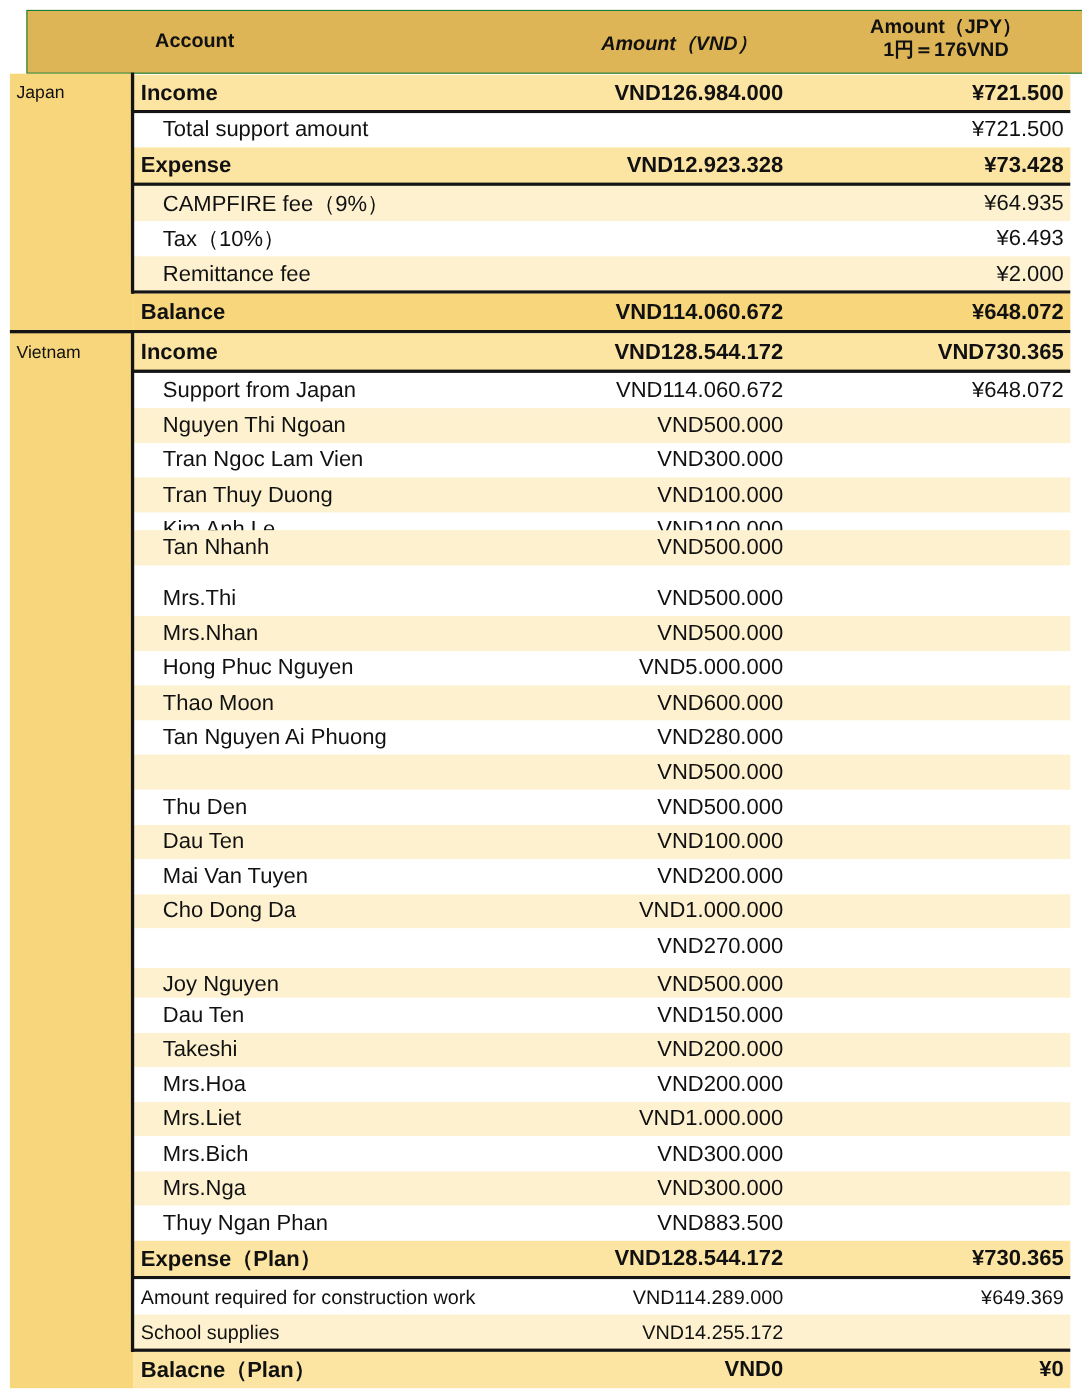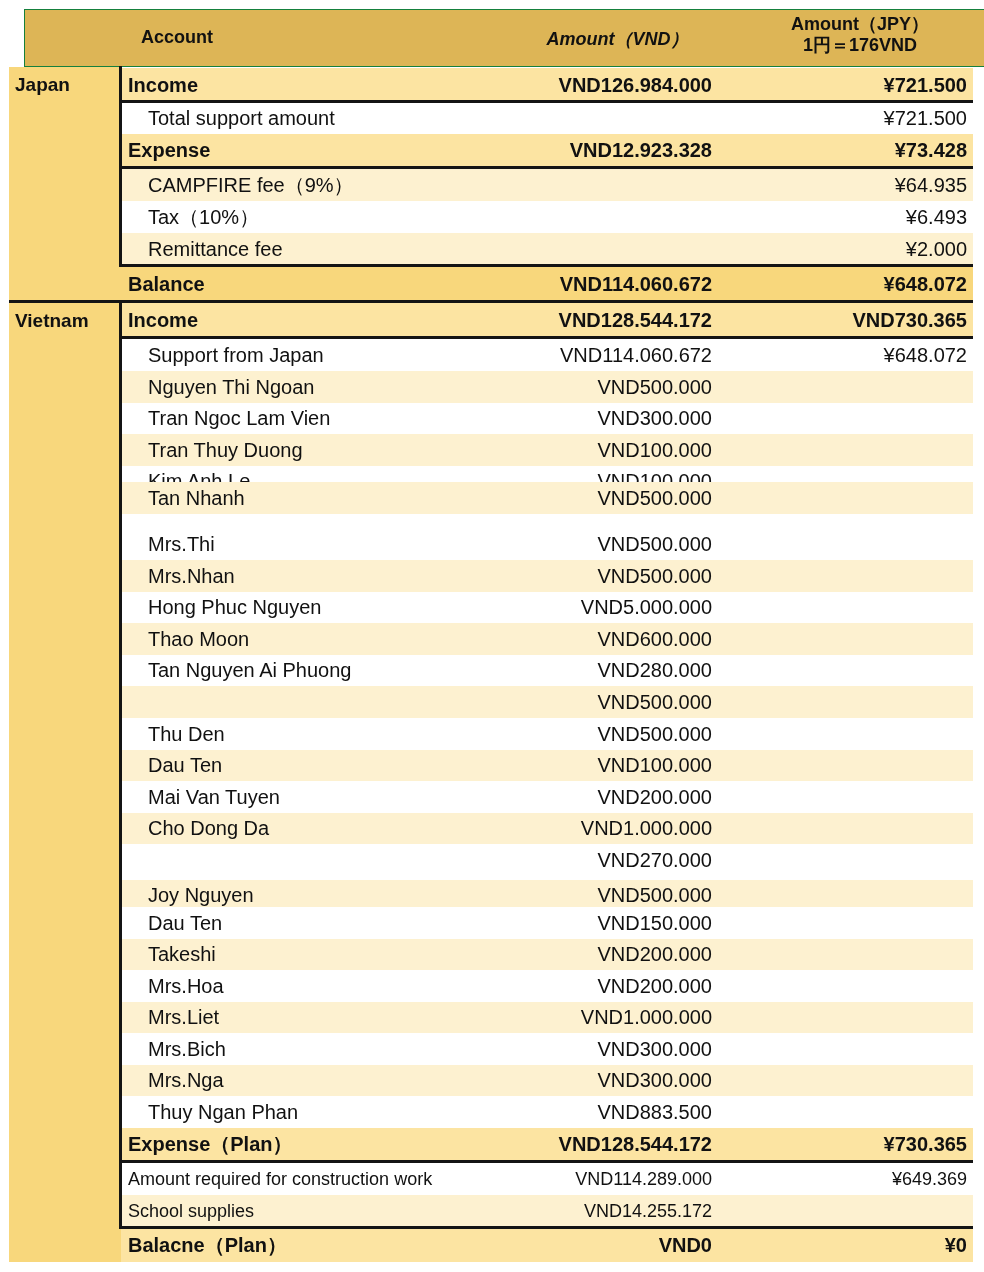--- a/index.html
+++ b/index.html
@@ -6,21 +6,21 @@
   body { width: 984px; height: 1272px; position: relative; overflow: hidden;
          font-family: "Liberation Sans", "DejaVu Sans", sans-serif; color: #111; }
   .header { position: absolute; left: 24px; top: 9px; width: 964px; height: 58px;
             box-sizing: border-box; border: 1px solid #15803d; background: #DDB556; }
   .header .h { position: absolute; font-weight: bold; font-size: 18px; }
   .h-account { left: 116px; top: 17px; }
   .h-vnd { left: 470px; width: 245px; top: 17px; text-align: center; font-style: italic; }
   .h-jpy { left: 720px; width: 230px; top: 4px; text-align: center; line-height: 21px; }
   .h-jpy span { display: block; }
   .region-col { position: absolute; left: 9px; top: 67px; width: 112px; height: 1195px; background: #F8D77C; }
-  .region-label { position: absolute; left: 15px; font-weight: bold; font-size: 19px; height: 34px;
+  .region-label { position: absolute; left: 15px; font-weight: normal; font-size: 16px; height: 34px;
                   display: flex; align-items: center; text-align: right; }
   .row { position: absolute; left: 121px; width: 852px; display: block; }
   .row .lbl { position: absolute; top: 0; bottom: 0; display: flex; align-items: center; white-space: nowrap; }
   .row .vnd { position: absolute; right: 261px; top: 0; bottom: 0; display: flex; align-items: center; white-space: nowrap; }
   .row .jpy { position: absolute; right: 6px; top: 0; bottom: 0; display: flex; align-items: center; white-space: nowrap; }
   .row.bold { font-weight: bold; font-size: 20px; }
   .row.bold .lbl { left: 7px; }
   .row.item { font-size: 20px; }
   .row.item .lbl { left: 27px; }
   .row.item2 { font-size: 18px; }

